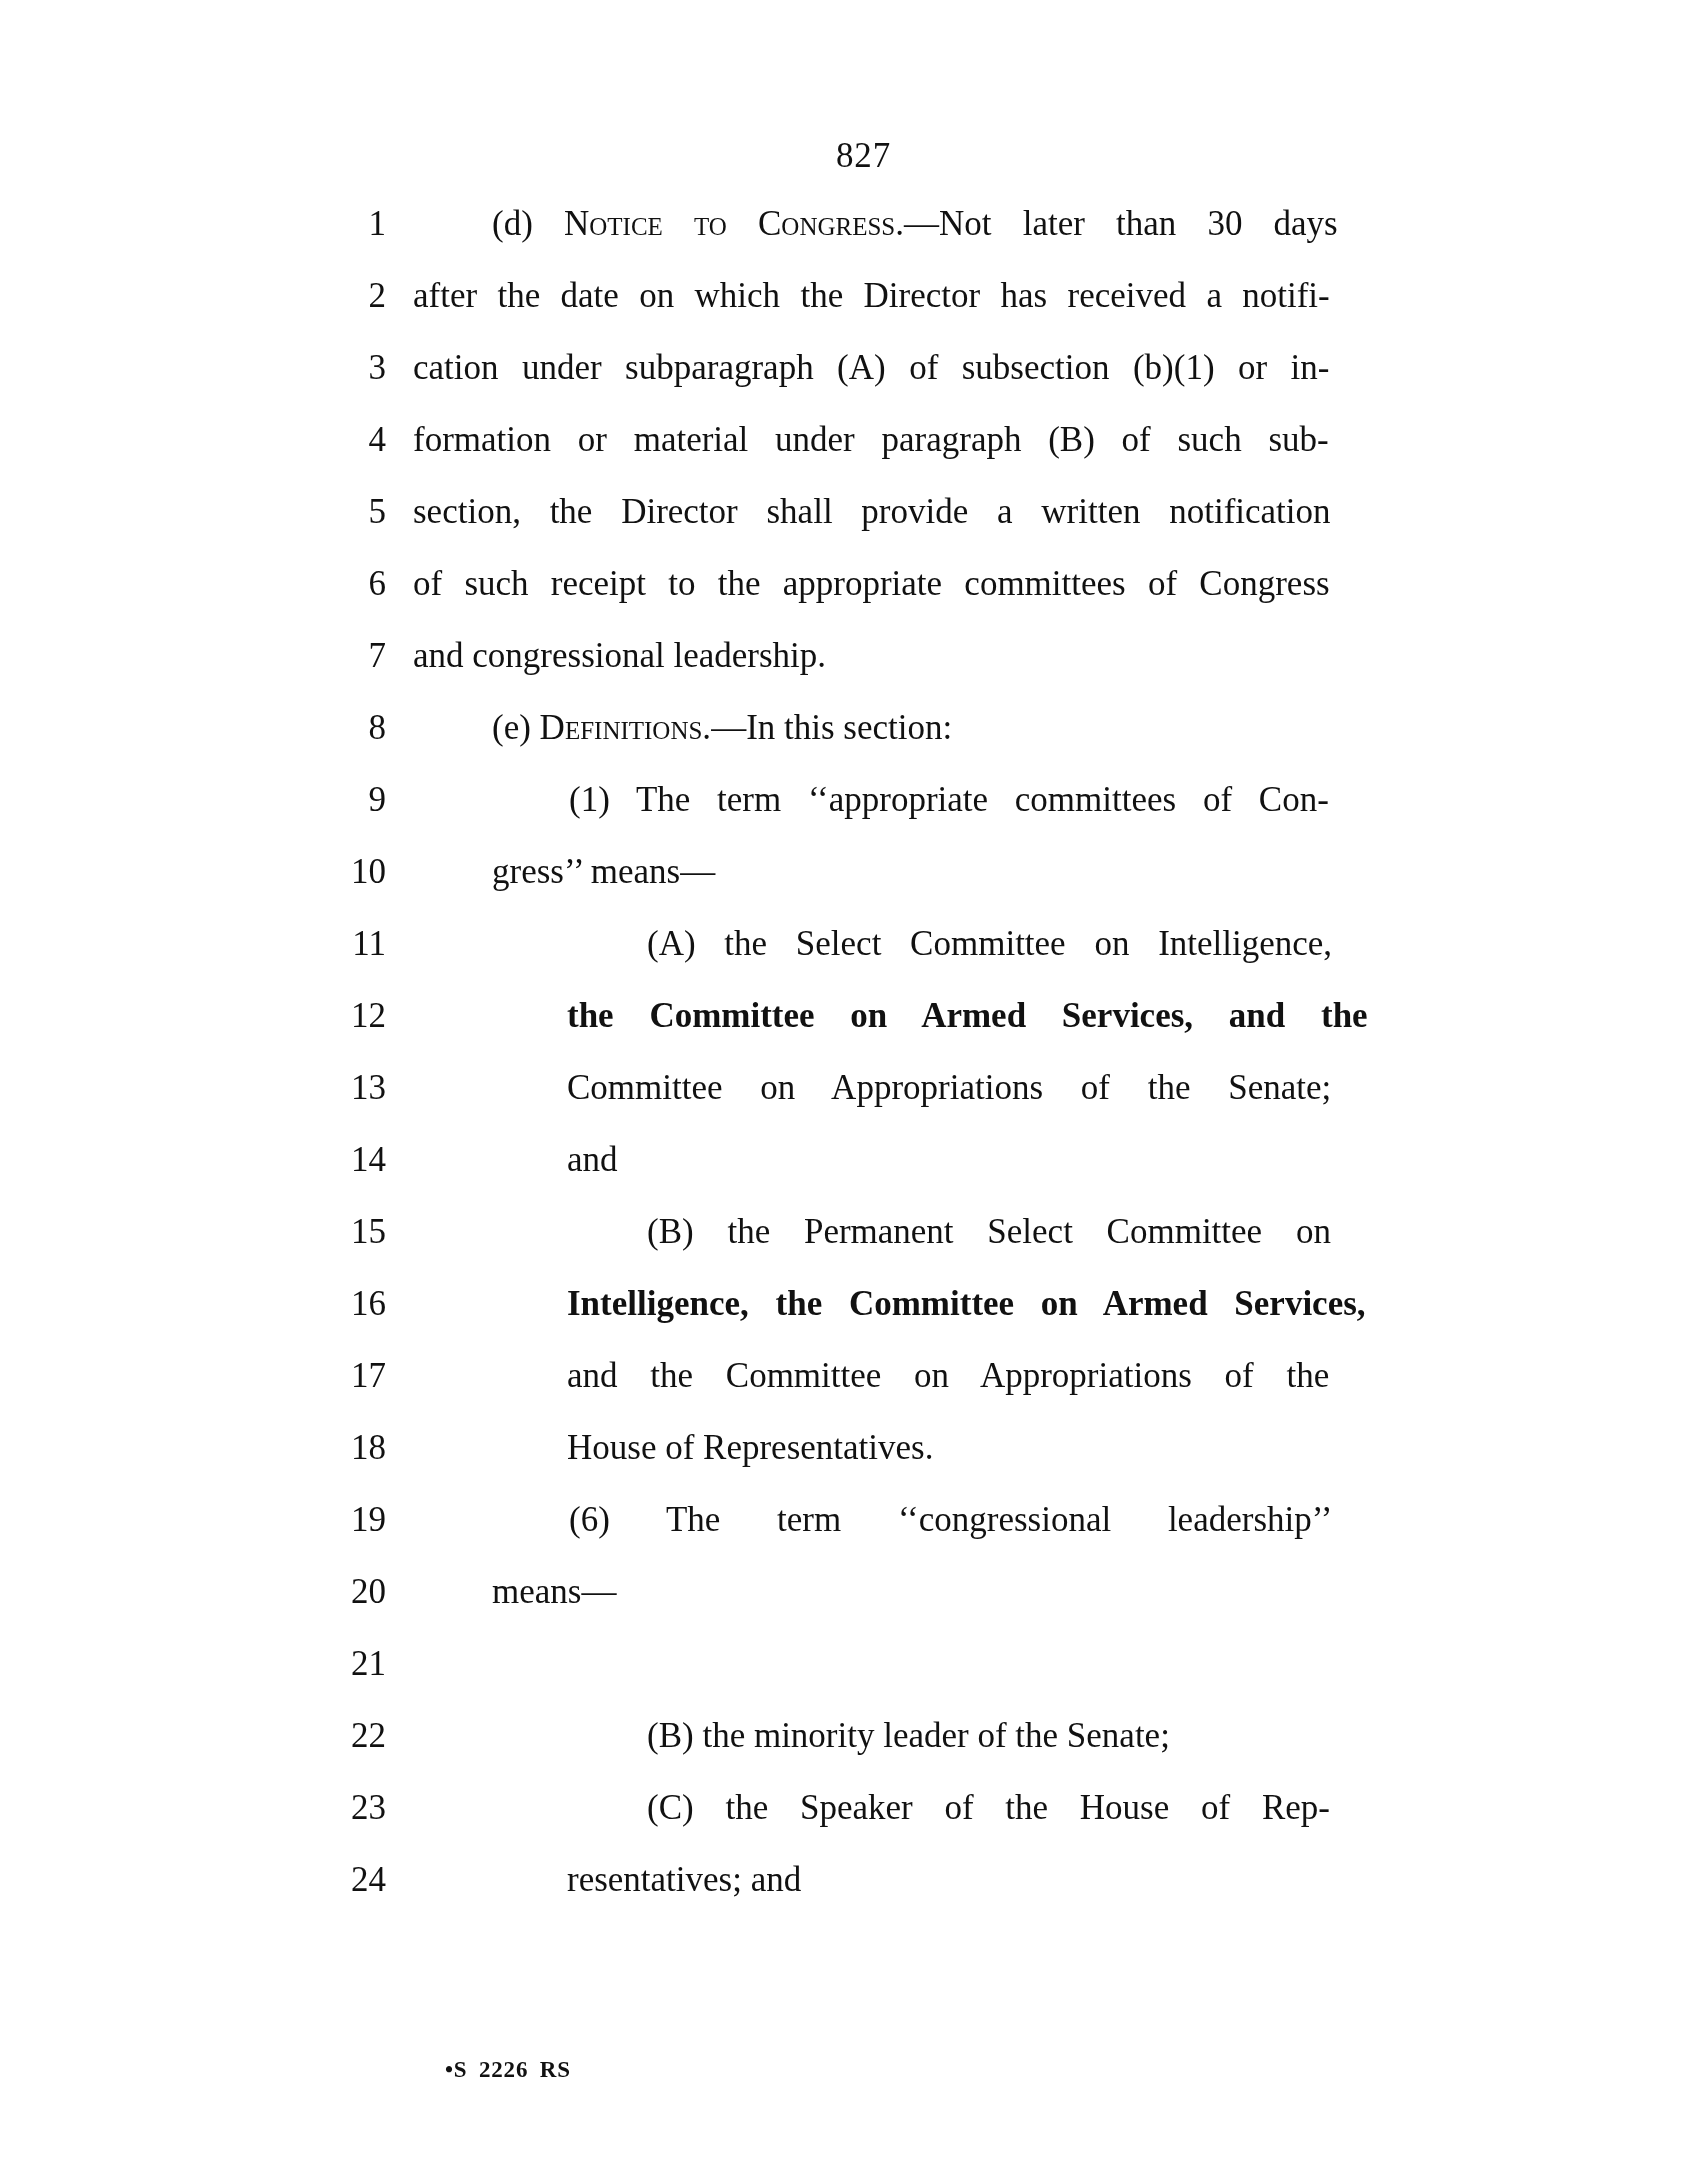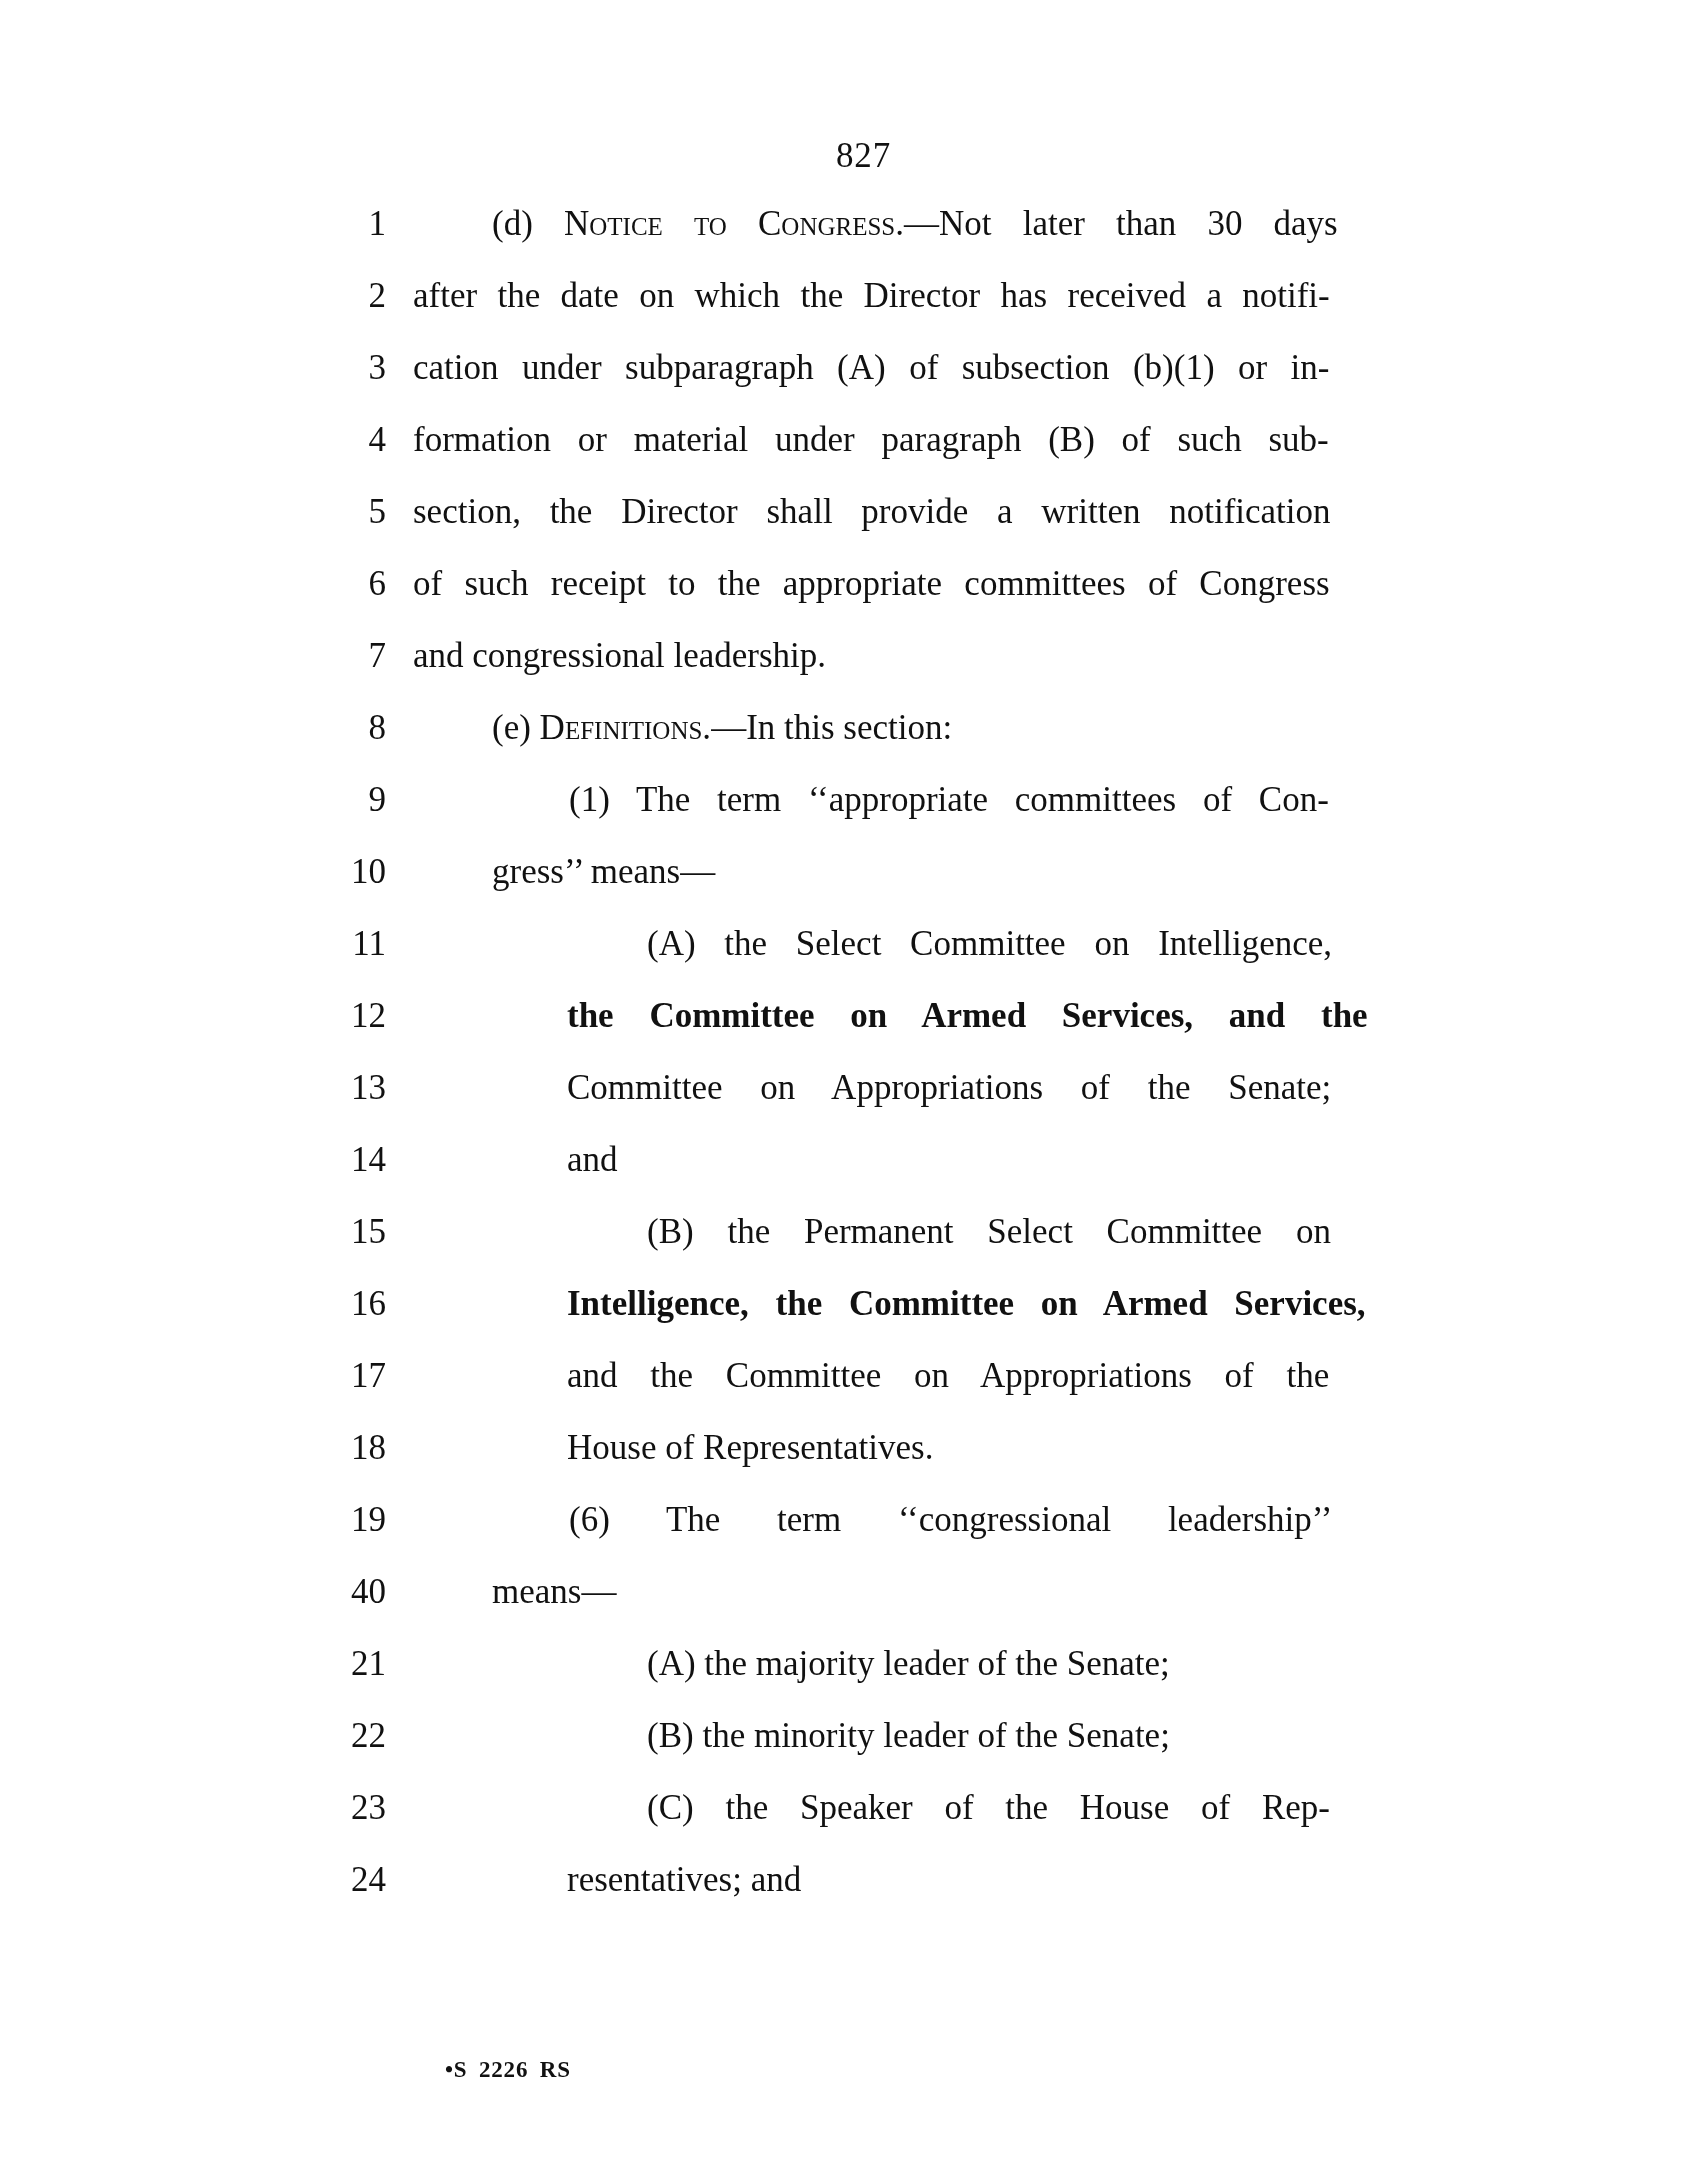--- a/index.html
+++ b/index.html
@@ -167,26 +167,25 @@
     </div>
     <div class="line">
       <span class="ln">18</span>
       <span class="txt ind2c ragged" style="right: auto;">House of Representatives.</span>
     </div>
     <div class="line">
       <span class="ln">19</span>
       <span class="txt ind2" style="white-space: nowrap; right: auto; display: inline-block; word-spacing: 48px;">(6) The term ‘‘congressional leadership’’</span>
     </div>
     <div class="line">
-      <span class="ln">40</span>
+      <span class="ln">20</span>
       <span class="txt ind1 ragged" style="right: auto;">means—</span>
     </div>
     <div class="line">
       <span class="ln">21</span>
-      <span class="txt ind3 ragged" style="right: auto;">(A) the majority leader of the Senate;</span>
     </div>
     <div class="line">
       <span class="ln">22</span>
       <span class="txt ind3 ragged" style="right: auto;">(B) the minority leader of the Senate;</span>
     </div>
     <div class="line">
       <span class="ln">23</span>
       <span class="txt ind3" style="white-space: nowrap; right: auto; display: inline-block; word-spacing: 23px;">(C) the Speaker of the House of Rep-</span>
     </div>
     <div class="line">

